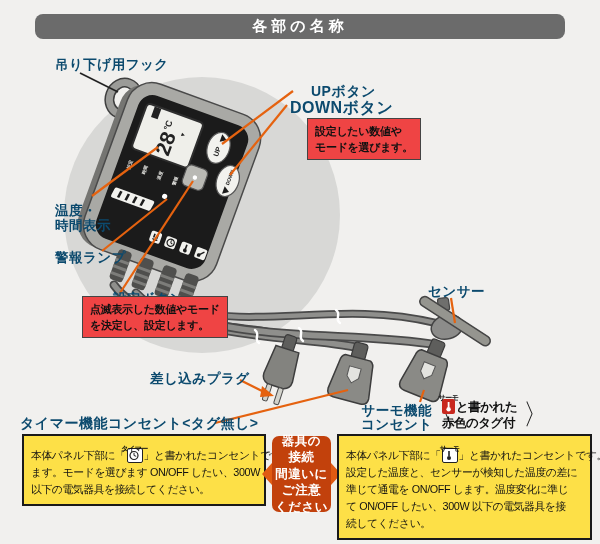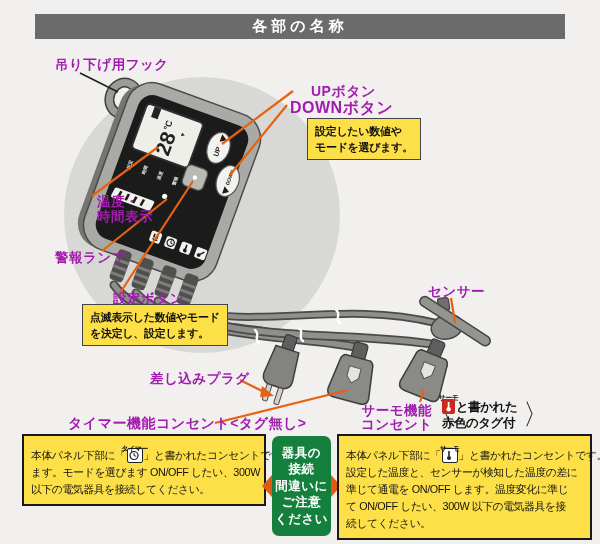--- a/index.html
+++ b/index.html
@@ -6,47 +6,47 @@
   body{
     width:600px;height:544px;position:relative;overflow:hidden;
     background:#F1F0EE;
     font-family:"Liberation Sans","DejaVu Sans",sans-serif;
     color:#111;
   }
   .abs{position:absolute;}
   
   .titlebar{
     left:35px;top:14px;width:530px;height:25px;background:#6B6B6B;
-    display:flex;align-items:center;justify-content:center;
+    display:flex;align-items:center;justify-content:center;border-radius:8px;
   }
   .titlebar span{color:#fff;font-size:15px;font-weight:700;letter-spacing:4px;}
   
   .bigcircle{left:64px;top:77px;width:276px;height:276px;border-radius:50%;background:#D8D8D6;}
   
-  .lbl{font-size:13.5px;font-weight:700;color:#a21caf;letter-spacing:0.5px;white-space:nowrap;line-height:15px;}
+  .lbl{font-size:13.5px;font-weight:700;color:#0c4a6e;letter-spacing:0.5px;white-space:nowrap;line-height:15px;}
   .notebox{
-    background:#fde047;border:1.4px solid #444;padding:4px 7px;
+    background:#ef4444;border:1.4px solid #444;padding:4px 7px;
     font-size:11px;font-weight:700;line-height:16px;white-space:nowrap;letter-spacing:-0.3px;
   }
   
   .bigbox{
     background:#fde047;border:2px solid #1a1a1a;padding:11px 7px 6px 7px;
     font-size:10.8px;line-height:17px;letter-spacing:-0.4px;white-space:nowrap;color:#111;
   }
   .inline-icon{
     display:inline-block;width:14px;height:13px;border:1.2px solid #222;border-radius:2px;
     background:#fff;vertical-align:-2px;position:relative;margin:0 1px;
   }
   .inline-icon .ruby{
     position:absolute;top:-9px;left:50%;transform:translateX(-50%);
     font-size:7px;font-weight:700;letter-spacing:-0.5px;white-space:nowrap;color:#111;
   }
   
   .badge{
-    left:272px;top:436px;width:59px;height:100px;background:#15803d;border-radius:7px;
+    left:272px;top:436px;width:59px;height:76px;background:#c2410c;border-radius:7px;
     display:flex;flex-direction:column;align-items:center;justify-content:center;
   }
   .badge span{color:#fff;font-size:12.5px;font-weight:700;line-height:16.5px;letter-spacing:0.5px;}
   .badge::before,.badge::after{content:'';position:absolute;top:50%;margin-top:-11px;width:0;height:0;
     border-top:11px solid transparent;border-bottom:11px solid transparent;}
   .badge::before{left:-10px;border-right:10px solid #E05A12;}
   .badge::after{right:-10px;border-left:10px solid #E05A12;}
   
   .bracket{font-size:26px;font-weight:400;color:#222;transform:scaleY(1.1);line-height:30px;}
   .tagline{font-size:12.5px;font-weight:700;letter-spacing:-0.5px;white-space:nowrap;line-height:15px;}
@@ -250,39 +250,39 @@
 <div class="abs lbl" style="left:55px;top:57px;"><span>吊り下げ用フック</span></div>
 
 <div class="abs lbl" style="left:296px;top:84px;font-size:14px;margin-left:15px;"><span>UPボタン</span></div>
 <div class="abs lbl" style="left:290px;top:100px;font-size:16px;"><span>DOWNボタン</span></div>
 
 <div class="abs notebox" style="left:307px;top:118px;">
   <div>設定したい数値や</div>
   <div>モードを選びます。</div>
 </div>
 
-<div class="abs lbl" style="left:55px;top:194px;margin-left:42px;">
+<div class="abs lbl" style="left:55px;top:203px;">
   <div>温度・</div>
   <div>時間表示</div>
 </div>
 
 <div class="abs lbl" style="left:55px;top:250px;"><span>警報ランプ</span></div>
 
 <div class="abs lbl" style="left:77px;top:291px;padding-left:36px;"><span>設定ボタン</span></div>
 
-<div class="abs notebox" style="left:82px;top:304px;">
+<div class="abs notebox" style="left:82px;top:296px;">
   <div>点滅表示した数値やモード</div>
   <div>を決定し、設定します。</div>
 </div>
 
 <div class="abs lbl" style="left:428px;top:284px;"><span>センサー</span></div>
 
 <div class="abs lbl" style="left:150px;top:371px;"><span>差し込みプラグ</span></div>
 
-<div class="abs lbl" style="left:20px;top:416px;font-size:14px;margin-left:48px;"><span>タイマー機能コンセント&lt;タグ無し&gt;</span></div>
+<div class="abs lbl" style="left:20px;top:416px;font-size:14px;"><span>タイマー機能コンセント&lt;タグ無し&gt;</span></div>
 
 <div class="abs bigbox" style="left:22px;top:434px;width:226px;">
   <div>
     <span>本体パネル下部に「</span><span class="inline-icon"><span class="ruby">タイマー</span><svg width="12" height="11" viewBox="0 0 12 11">
           <circle cx="6" cy="5.5" r="4" fill="none" stroke="#222" stroke-width="1.2"></circle>
           <path d="M6,5.5 L6,2.8 M6,5.5 L8.2,6.3" stroke="#222" stroke-width="1"></path>
         </svg></span><span>」と書かれたコンセントです。</span>
   </div>
   <div>ます。モードを選びます ON/OFF したい、300W</div>
   <div>以下の電気器具を接続してください。</div>

